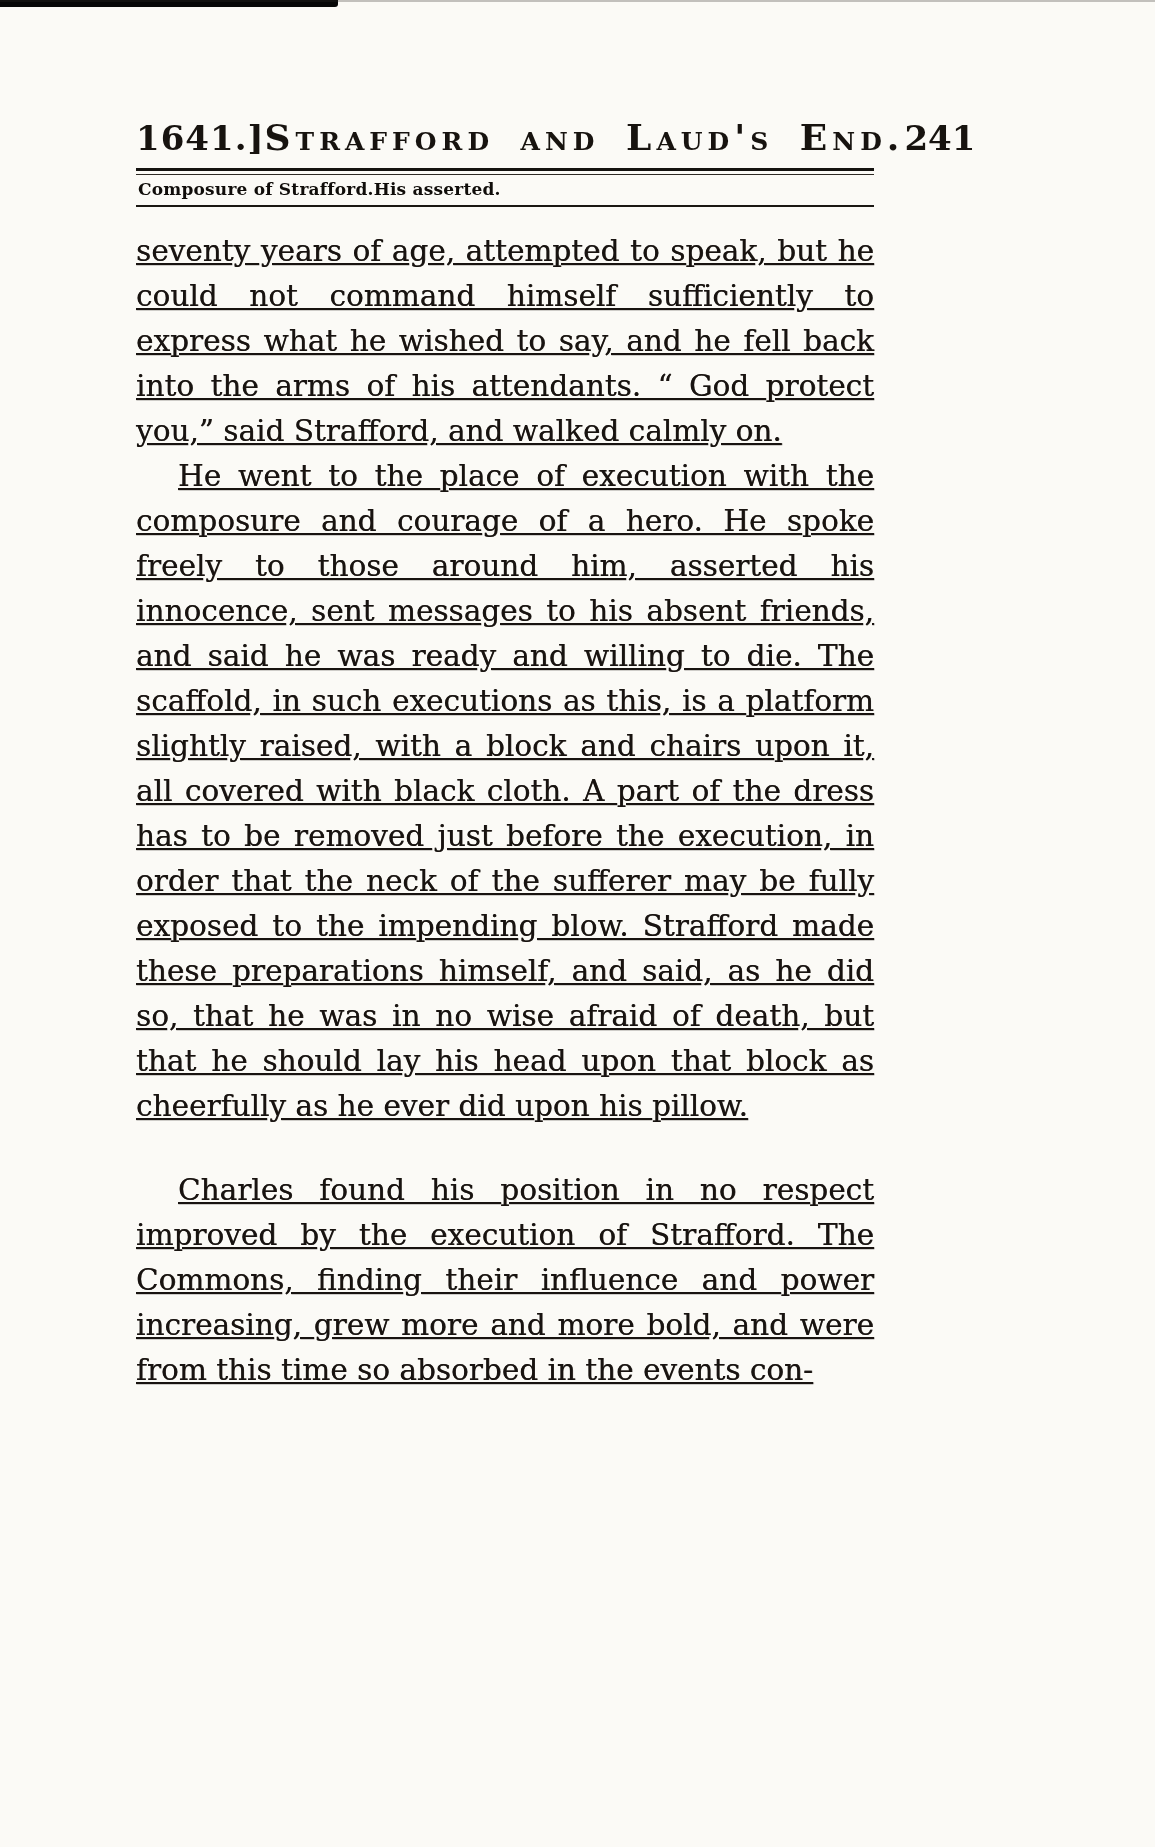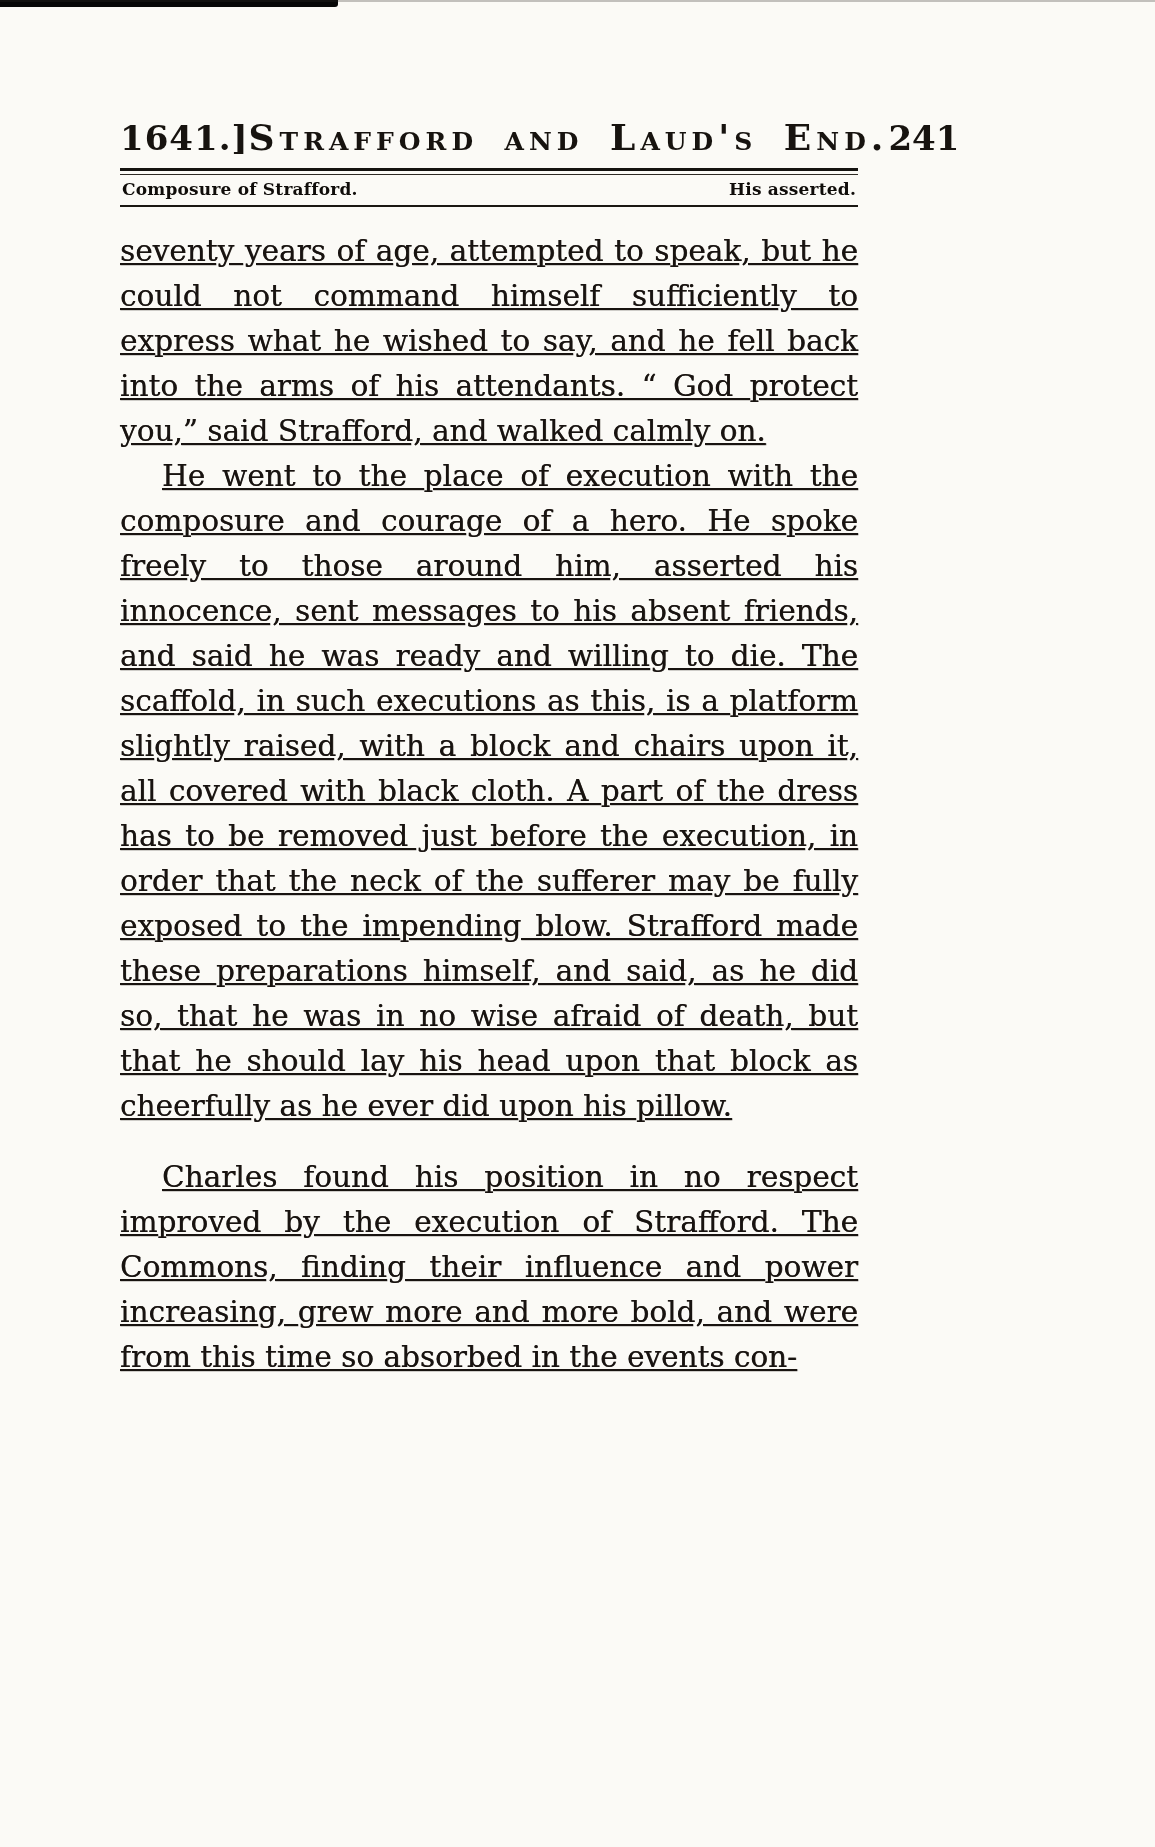--- a/index.html
+++ b/index.html
@@ -25,21 +25,21 @@
   }
   .scan-strip-faint {
     position: absolute;
     top: 0; left: 0;
     height: 2px; width: 100%;
     background: rgba(45, 42, 38, 0.28);
   }
 
   .content {
     position: absolute;
-    left: 120px;
+    left: 136px;
     top: 0;
     width: 738px;
     color: #17130f;
   }
 
   .page-header {
     display: flex;
     justify-content: space-between;
     align-items: baseline;
     margin-top: 116px;
@@ -64,21 +64,21 @@
 
   .rule-double {
     margin-top: 10px;
     height: 7px;
     border-top: 3px solid #151310;
     border-bottom: 1px solid #2e2a24;
   }
 
   .running-heads {
     display: flex;
-    justify-content: space-between;
+    justify-content: flex-start;
     align-items: baseline;
     margin-top: 4px;
     padding: 0 2px;
     font-size: 17px;
     font-weight: bold;
     letter-spacing: 0.2px;
     color: #100d0a;
   }
 
   .rule-single {
@@ -89,21 +89,21 @@
   .page-body {
     margin-top: 22px;
     font-size: 29.5px;
     line-height: 45px;
     text-align: justify;
     color: #181310;
     text-shadow: 0.35px 0.25px 0 rgba(22, 16, 10, 0.78);
     text-decoration: underline;
   }
   .page-body p.indent { text-indent: 42px; }
-  .page-body p.spaced { margin-top: 26px; }
+  .page-body p.spaced { margin-top: 39px; }
 </style>
 </head>
 <body>
 
 <div class="scan-strip"></div>
 <div class="scan-strip-faint"></div>
 
 <div class="content">
 
   <header class="page-header">

